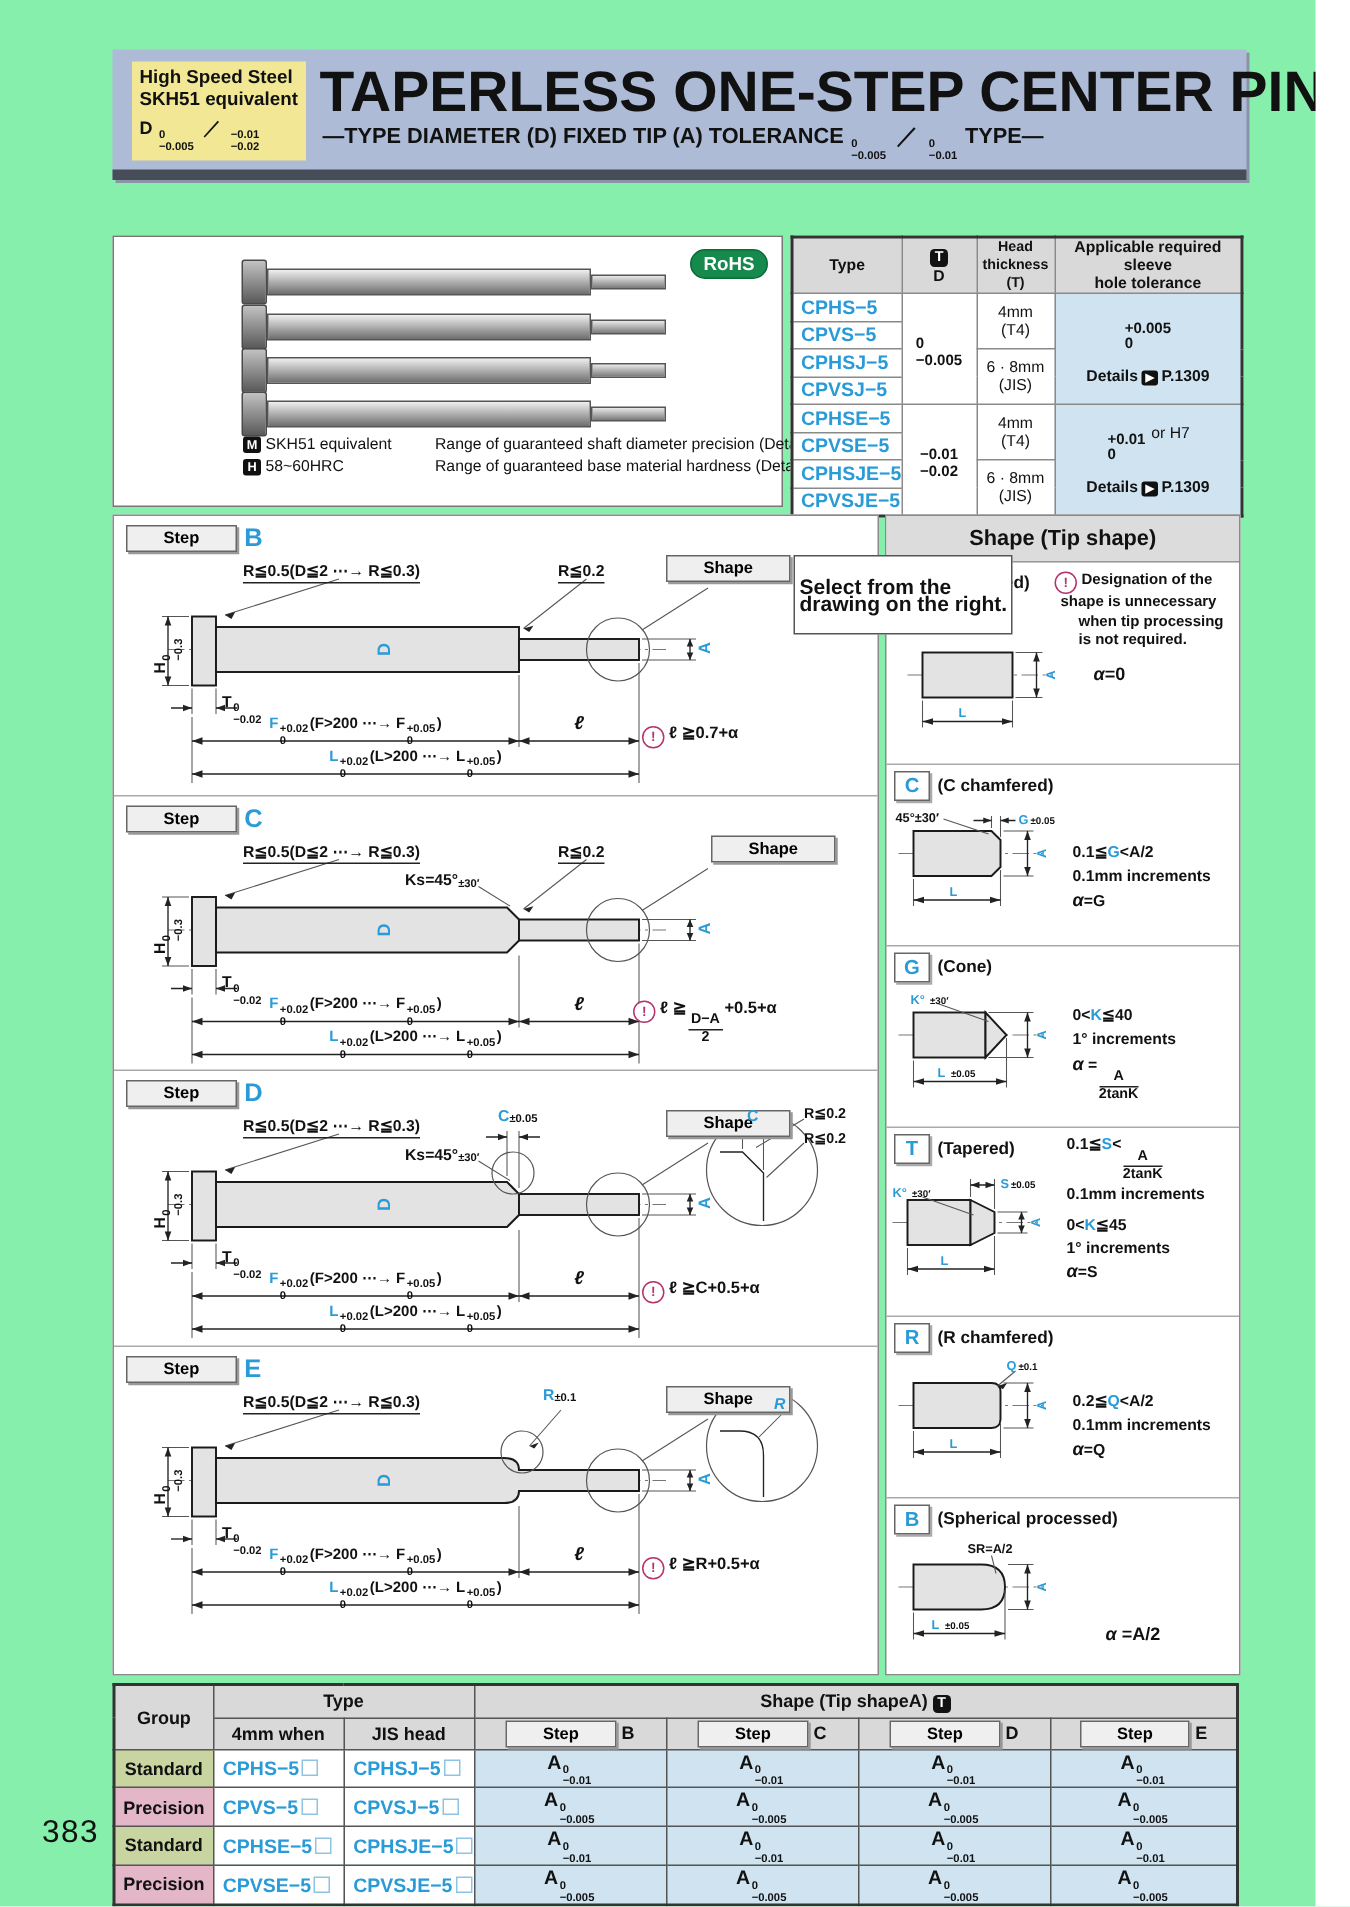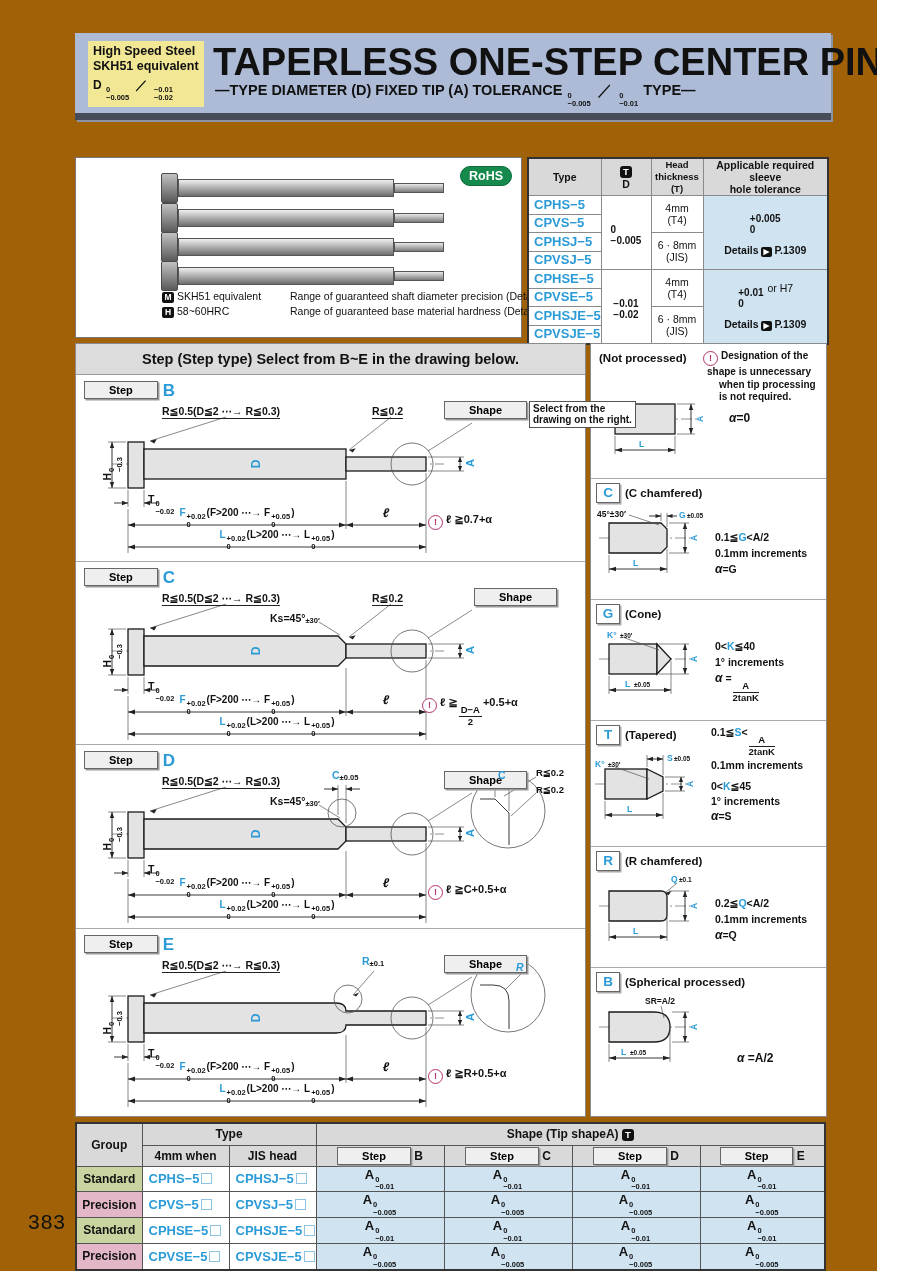--- a/index.html
+++ b/index.html
@@ -1,16 +1,16 @@
 <!DOCTYPE html>
 <html><head>
 <meta charset="utf-8">
 <style>
   html,body{margin:0;padding:0;background:#fff}
-  .page{position:relative;width:877px;height:1271px;background:#a16207;font-family:"Liberation Sans",sans-serif;color:#111;overflow:hidden}
+  .page{position:relative;width:877px;height:1271px;background:#86efac;font-family:"Liberation Sans",sans-serif;color:#111;overflow:hidden}
 
   
   .hdr{position:absolute;left:75px;top:33px;width:756px;height:80px;background:#adbbd7;border-bottom:7px solid #474c59;box-shadow:2px 2px 0 #8b93a6}
   .hbadge{position:absolute;left:13px;top:8px;width:116px;height:66px;background:#f1e795;padding:3px 5px 0;box-sizing:border-box}
   .hb1{font-size:12.5px;font-weight:bold;line-height:15px;white-space:nowrap}
   .hb2{font-size:12px;font-weight:bold;margin-top:3px;white-space:nowrap}
   .htitle{position:absolute;left:138px;top:8px;font-size:38px;font-weight:bold;white-space:nowrap}
   .hsub{position:absolute;left:140px;top:48px;font-size:14.5px;font-weight:bold;white-space:nowrap}
   .slash{font-weight:bold;margin:0 2px}
   .tolv{display:inline-flex;flex-direction:column;line-height:1.05;font-size:7.5px;font-weight:bold;vertical-align:-3px;margin:0 1px;text-align:left}
@@ -53,21 +53,21 @@
   .tc2{fill:none;stroke:#555;stroke-width:0.8}
   .ov{position:absolute;font-size:10.5px;font-weight:bold;white-space:nowrap;z-index:2}
   .u{border-bottom:1px solid #222;padding-bottom:1px}
   .rot{transform:rotate(-90deg);transform-origin:center;text-align:center}
   .bl{color:#2b9bd7}
   .ctr{text-align:center}
   .ell{font-style:italic;font-size:12.5px}
   .small{font-size:7.5px;vertical-align:-1px}
   .caut{display:inline-block;width:13px;height:13px;border-radius:50%;background:#fff;border:1.6px solid #b5326d;color:#b5326d;font-size:9px;font-weight:bold;text-align:center;line-height:12px;margin-right:3px;vertical-align:-2px}
   .fx{font-size:11px}
-  .note2{display:inline-block;border:1px solid #555;background:#fff;font-size:10px;font-weight:bold;line-height:10.5px;padding:2px 3px;vertical-align:top;margin-left:2px;white-space:nowrap}
+  .note2{display:inline-block;border:1px solid #555;background:#fff;font-size:14px;font-weight:bold;line-height:10.5px;padding:15px 3px;vertical-align:top;margin-left:2px;white-space:nowrap}
   .frac{display:inline-flex;flex-direction:column;vertical-align:-7px;line-height:1.15;font-size:9.5px;font-weight:bold;text-align:center;margin:0 1px}
   .frac .num{border-bottom:1px solid #222;padding:0 2px}
 
   
   .shapebox{position:absolute;left:590px;top:343px;width:235px;height:772px;border:1.3px solid #8a8a8a;background:#fff}
   .tile{position:relative;border-bottom:1px solid #aaa;overflow:hidden}
   .lchip{position:absolute;left:5px;top:4px;border:1px solid #666;background:#fff;box-shadow:1.5px 1.5px 0 #aaa;width:22px;text-align:center;font-weight:bold;font-size:13.5px;line-height:18px;color:#2b9bd7}
   .tname{position:absolute;left:34px;top:8px;font-size:11.5px;font-weight:bold;white-space:nowrap}
   .tname0{left:8px}
   .tsvg{position:absolute}
@@ -238,21 +238,20 @@
             <div>(JIS)</div>
           </td>
     </tr>
     <tr style="height:18px">
           <td class="pn">CPVSJE−5</td>
         </tr>
   </tbody>
     </table>
 
   <div class="stepbox">
-    <div class="boxhd">Step (Step type) Select from B~E in the drawing below.</div>
 
     <div class="steparea" style="height:186px">
       <div class="steprow"><span class="schip">Step</span><span class="stepletter">B</span></div>
       <div class="draw">
         <svg class="dsvg" width="505" height="158" viewBox="0 0 505 158">
           <line class="cl" x1="36" y1="63" x2="368" y2="63"></line>
           <rect class="pf" x="52" y="41" width="16" height="46"></rect>
           <rect class="pf" x="68" y="48" width="202" height="30"></rect>
           <rect class="pf" x="270" y="56" width="80" height="14"></rect>
           <circle class="tc2" cx="336" cy="63" r="21"></circle>
@@ -567,20 +566,21 @@
             </span><span>(L&gt;200 ⋯→ L</span><span class="tolv">
               <span>+0.05</span>
               <span>0</span>
             </span><span>)</span></div>
         <div class="ov fx" style="left:352px;top:112px"><span class="caut">!</span><span>ℓ ≧R+0.5+α</span></div>
       </div>
     </div>
   </div>
 
   <div class="shapebox">
+    <div class="boxhd">Shape (Tip shape)</div>
 
     <div class="tile" style="height:134px">
       <span class="tname tname0">(Not processed)</span>
       <div class="tnote" style="left:112px;top:6px">
         <span class="caut">!</span><span>Designation of the</span><br>
         <span style="margin-left:4px">shape is unnecessary</span><br>
         <span style="margin-left:16px">when tip processing</span><br>
         <span style="margin-left:16px">is not required.</span>
       </div>
       <div class="tnote" style="left:138px;top:68px;font-size:12px"><span class="alpha">α</span><span>=0</span></div>

